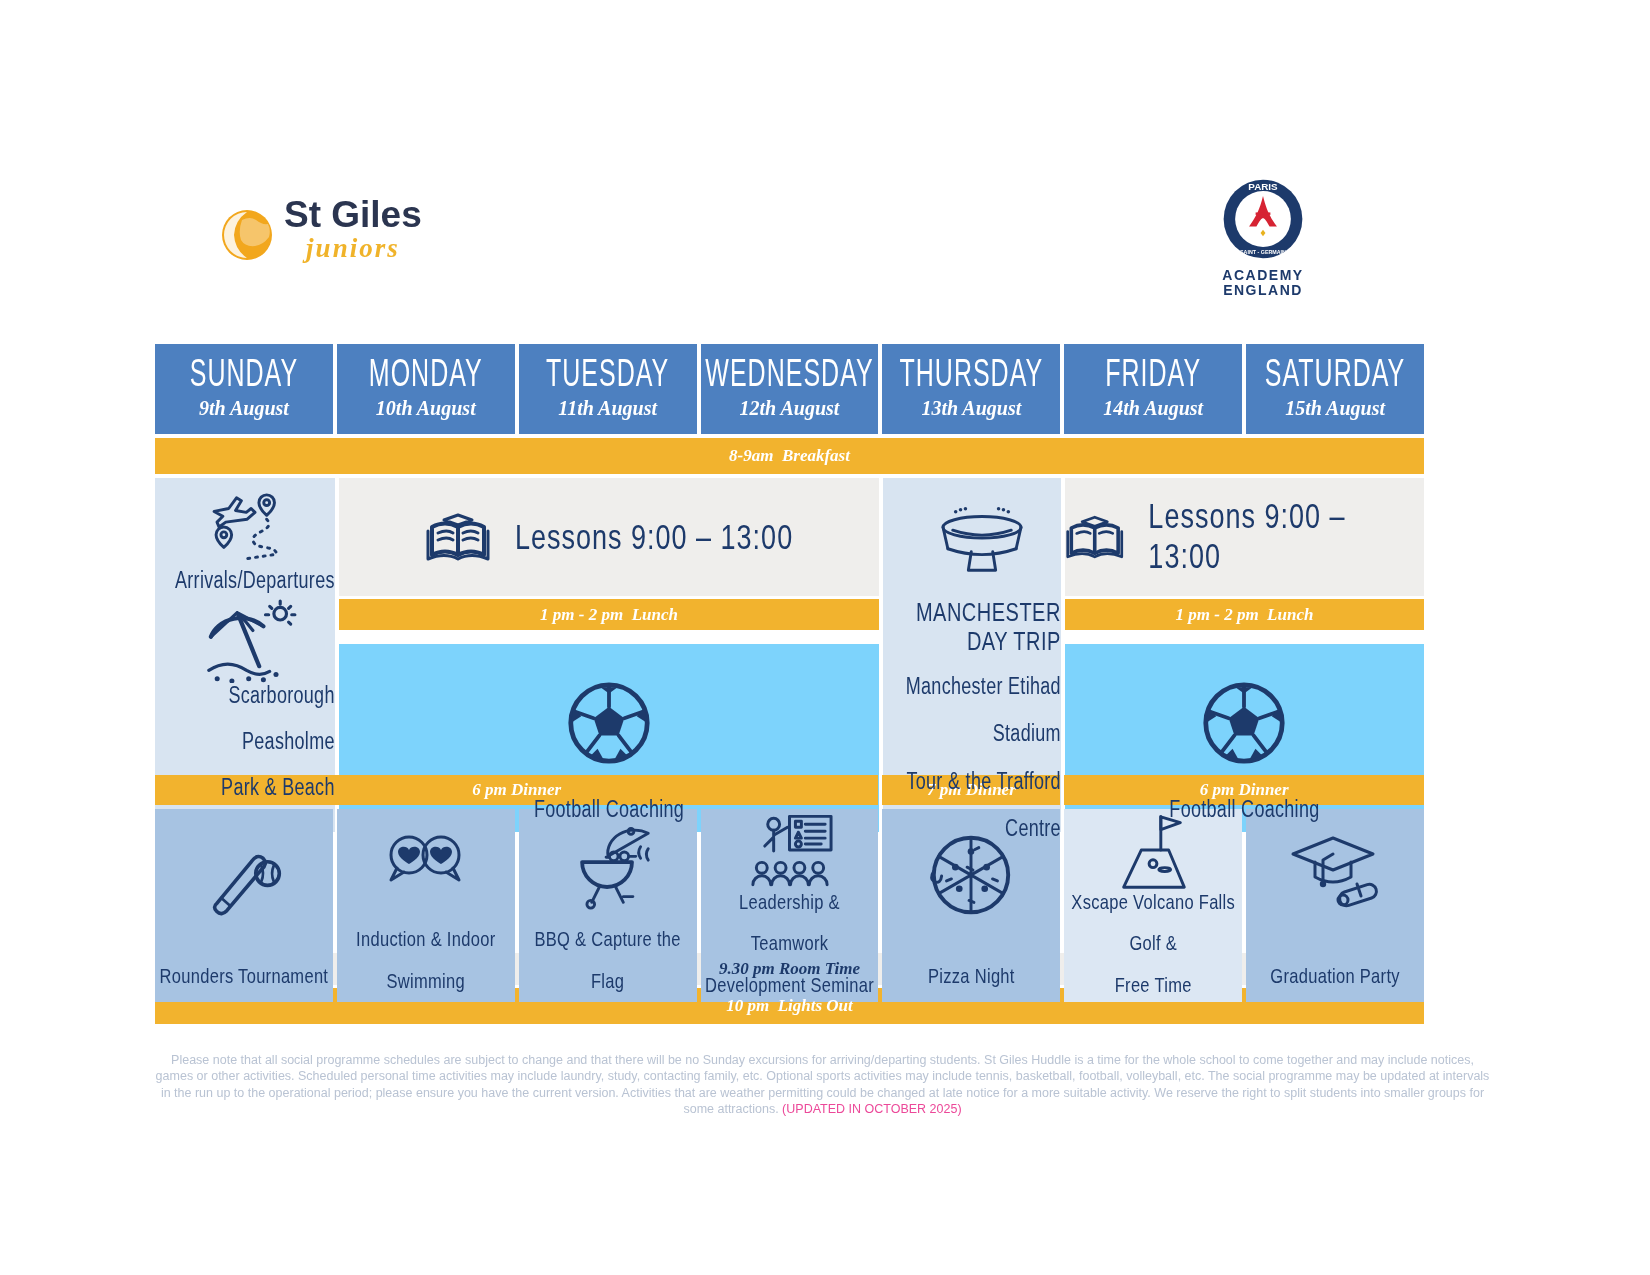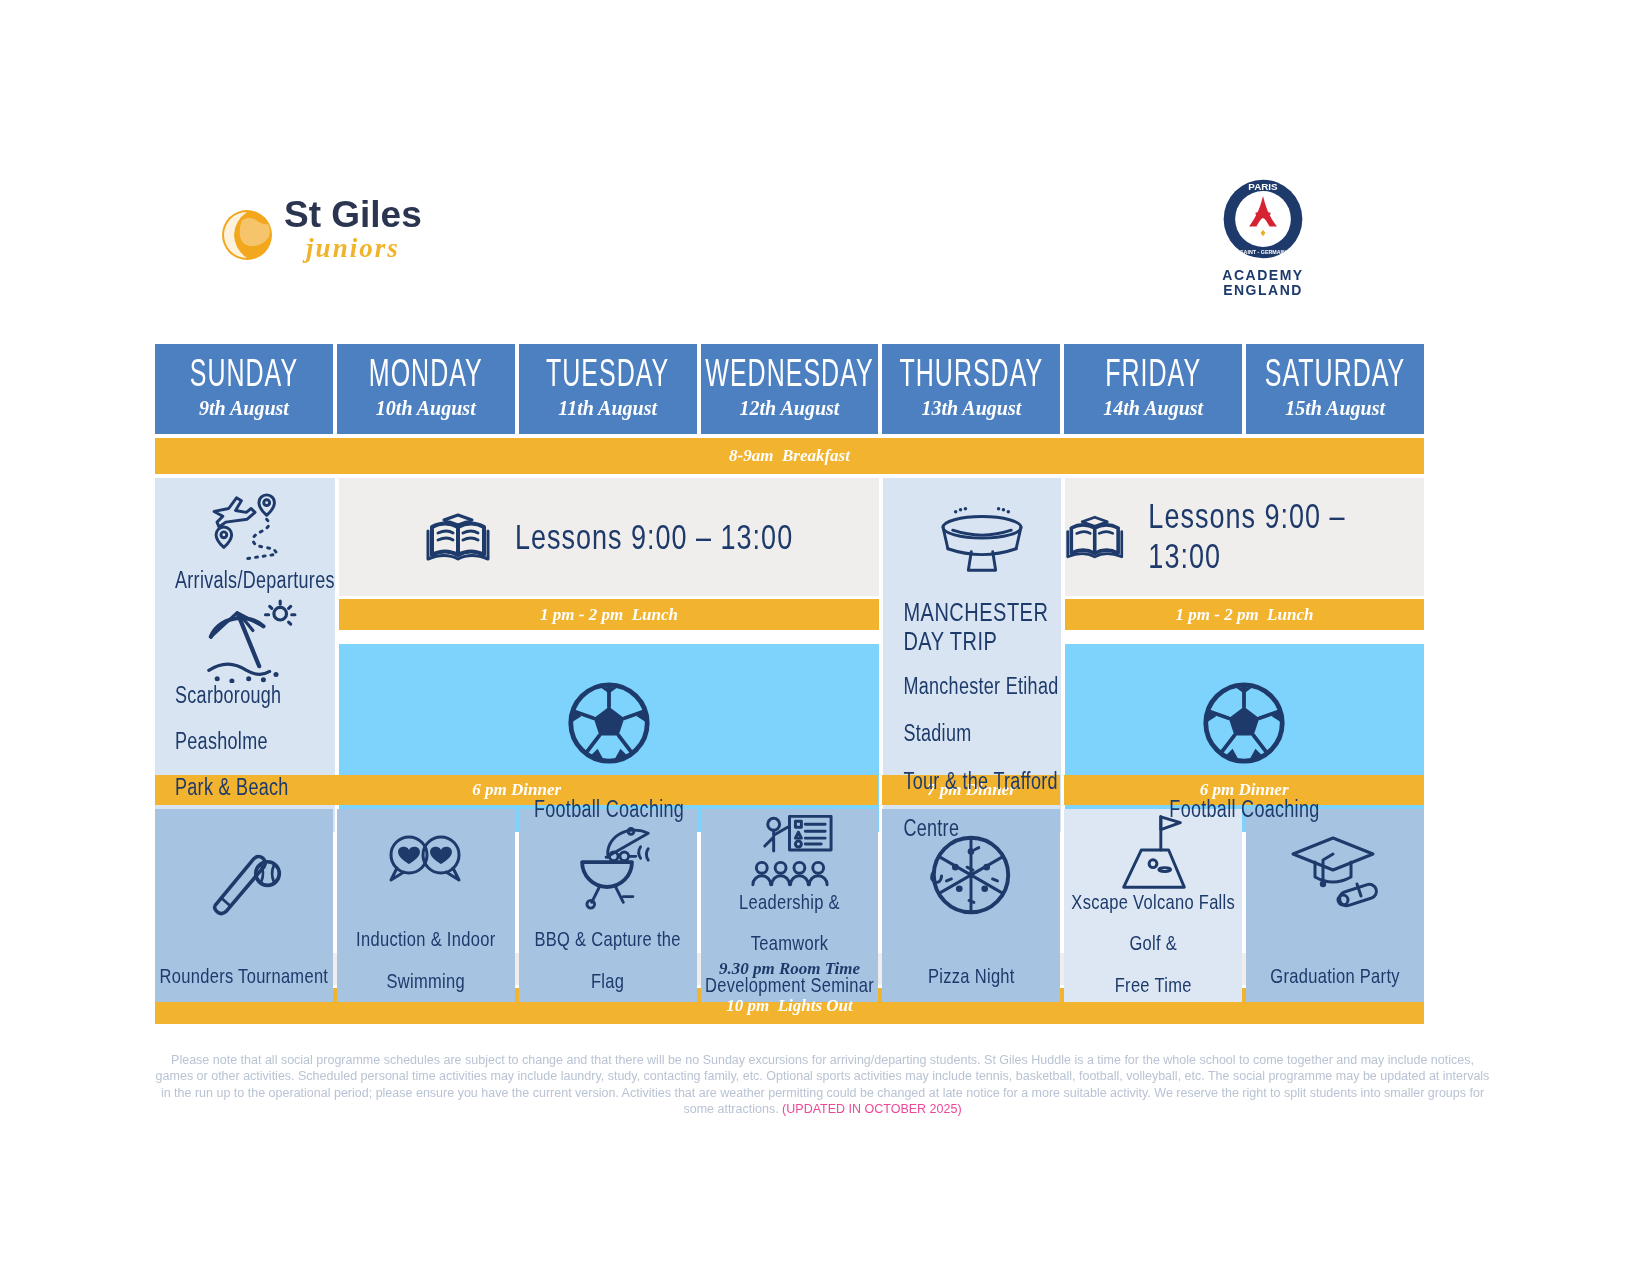--- a/index.html
+++ b/index.html
@@ -29,21 +29,21 @@
   .banner{background:#f2b32e;color:#fff;display:flex;align-items:center;justify-content:center;
           font-family:"Liberation Serif",serif;font-style:italic;font-weight:bold;font-size:17px;}
   .breakfast{height:36px;margin-bottom:4px;}
   .lightsout{height:36px;}
   .roomtime{height:32px;background:#efeeec;color:#1d3a6b;margin-bottom:3px;
             display:flex;align-items:center;justify-content:center;
             font-family:"Liberation Serif",serif;font-style:italic;font-weight:bold;font-size:17px;}
 
   
   .content{height:293px;margin-bottom:4px;}
-  .cell-lb{background:#d8e4f1;display:flex;flex-direction:column;align-items:center;text-align:left;padding-left:20px;}
+  .cell-lb{background:#d8e4f1;display:flex;flex-direction:column;align-items:center;text-align:right;padding-left:20px;}
   .cell-sun{grid-column:1/2;}
   .cell-thu{grid-column:5/6;}
   .midcol{display:flex;flex-direction:column;}
   .mid3{grid-column:2/5;}
   .mid2{grid-column:6/8;}
   .lessons{height:118px;background:#efeeec;margin-bottom:3px;display:flex;align-items:center;justify-content:center;gap:24px;}
   .lunch{height:31px;margin-bottom:14px;font-family:Liberation Serif, serif;}
   .football{flex:1;background:#7dd3fc;display:flex;flex-direction:column;align-items:center;}
 
   .hand{transform:scaleY(1.28);display:inline-block;letter-spacing:0.3px;}

